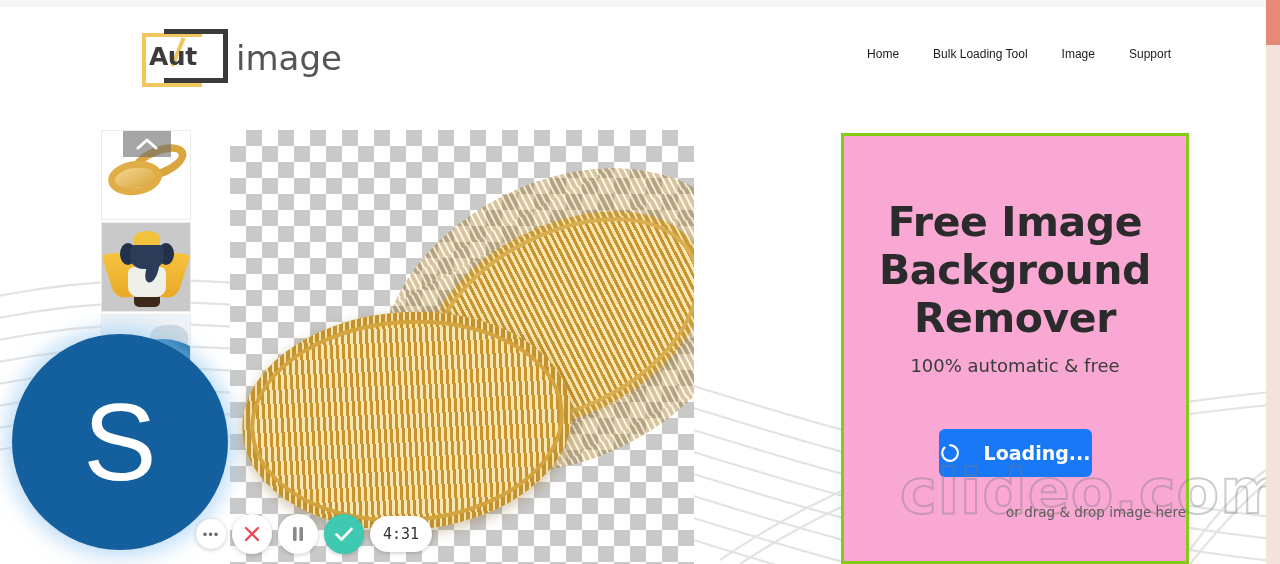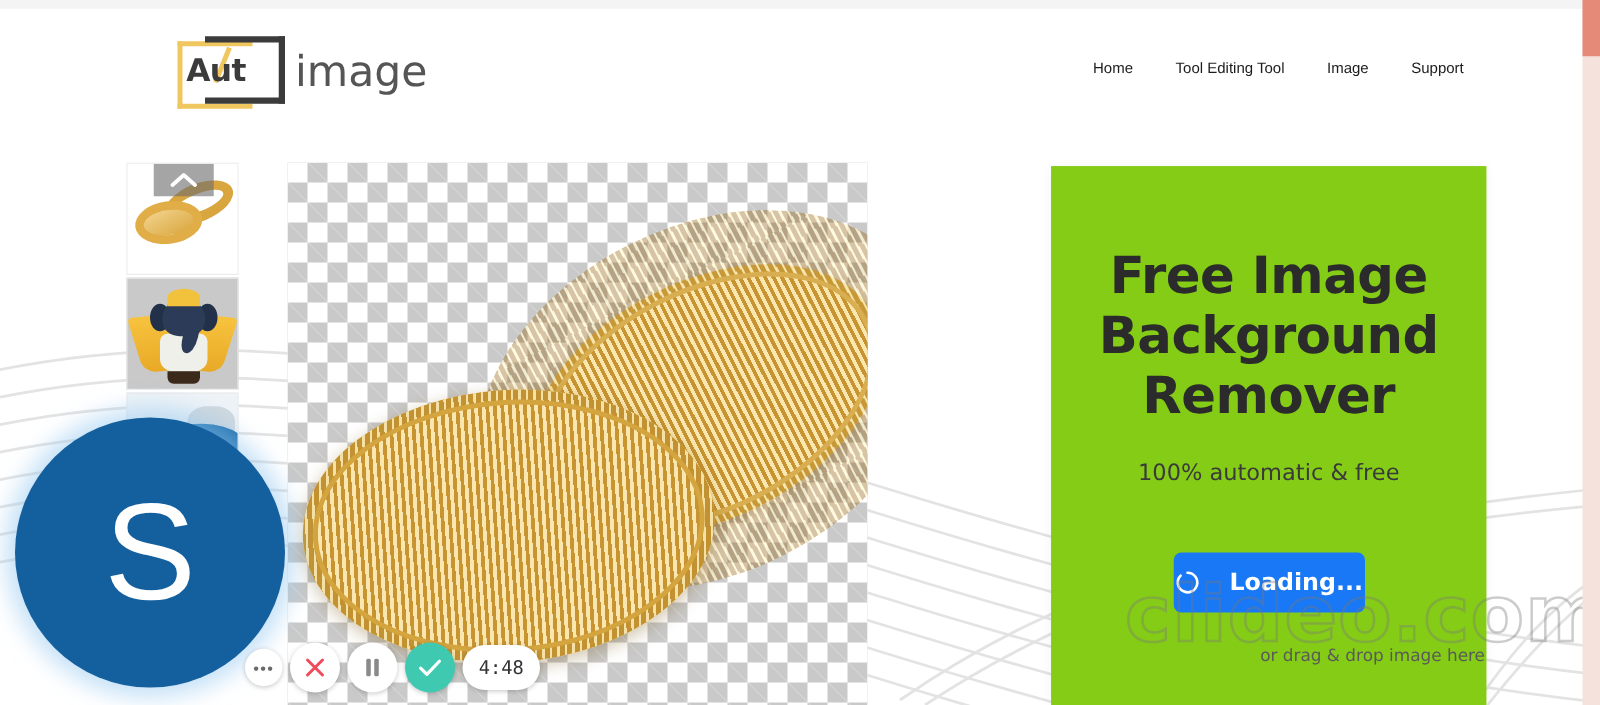--- a/index.html
+++ b/index.html
@@ -332,38 +332,38 @@
     font-weight: 400;
     line-height: 1;
     font-family: "Liberation Sans", sans-serif;
   }
 
   
   .card {
     position: absolute;
     left: 841px; top: 133px;
     width: 348px; height: 431px;
-    background: #84cc16;
-    border: 1px solid #84cc16;
+    background: #f9a8d4;
+    border: 3px solid #84cc16;
     box-shadow: 0 1px 10px rgba(0,0,0,.05);
     z-index: 5;
     padding-top: 62px;
     text-align: center;
   }
   .card h1 {
     font-size: 41px;
     line-height: 48px;
     color: #2b2b2b;
     font-weight: 700;
     padding: 0 22px;
     font-family: "DejaVu Sans", sans-serif;
     letter-spacing: -0.4px;
   }
   .card .subtitle {
-    margin-top: 28px;
+    margin-top: 13px;
     font-size: 18px;
     color: #3a3a3a;
     font-family: "DejaVu Sans", sans-serif;
   }
   .upload-btn {
     margin: 53px auto 0;
     width: 153px; height: 48px;
     background: #1878f5;
     border: none; border-radius: 6px;
     color: #ffffff;
@@ -445,21 +445,21 @@
         <div class="yellow-bracket"></div>
         <div class="dark-bracket"></div>
         <div class="logo-slash"></div>
         <div class="logo-text-in">Aut</div>
       </div>
       <div class="logo-word">image</div>
     </div>
 
     <nav class="nav">
       <a href="#">Home</a>
-      <a href="#">Tool Editing Tool</a>
+      <a href="#">Bulk Loading Tool</a>
       <a href="#">Image</a>
       <a href="#">Support</a>
     </nav>
   </div>
 
   <div class="thumb-rail">
 
     <div class="thumb t1">
       <div class="thumb-inner">
         <div class="bangle-b"></div>
@@ -533,21 +533,21 @@
       </svg>
     </div>
 
     <div class="rec-btn rec-done">
       <svg width="20" height="16" viewBox="0 0 20 16">
         <polyline points="2.5,8.5 7.5,13.5 17.5,3" fill="none" stroke="#ffffff" stroke-width="2.6" stroke-linecap="round" stroke-linejoin="round"></polyline>
       </svg>
     </div>
 
     <div class="rec-btn rec-time">
-      <span>4:48</span>
+      <span>4:31</span>
     </div>
   </div>
 
   <div class="presenter">
     <span class="initial">S</span>
   </div>
 
   <div class="card">
 
     <h1>Free Image Background Remover</h1>

